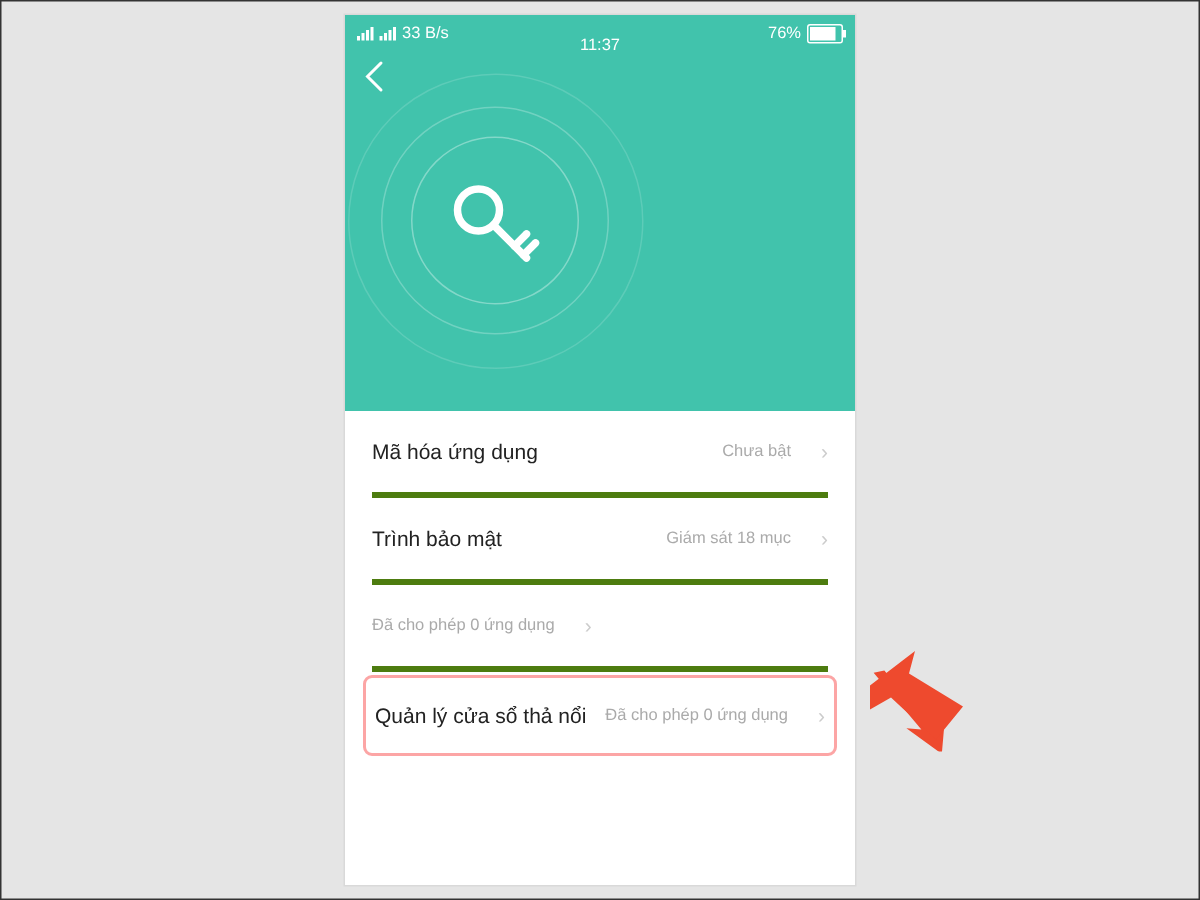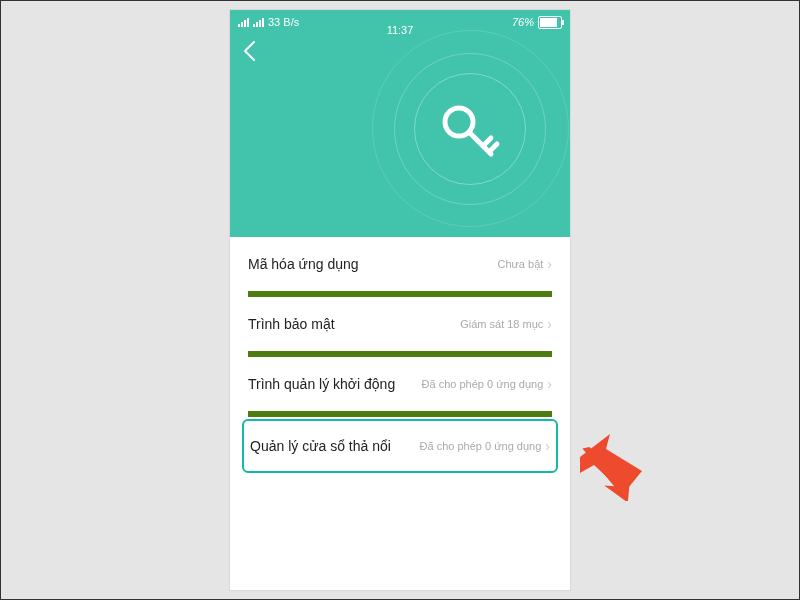--- a/index.html
+++ b/index.html
@@ -27,41 +27,41 @@
   }
   .phone {
     width: 340px;
     height: 580px;
     background: #fff;
     position: relative;
     overflow: hidden;
     box-shadow: 0 0 0 1px rgba(0,0,0,0.05);
   }
   .header {
-    height: 227px;
+    height: 264px;
     background: #41c3ac;
     position: relative;
     display: flex;
-    align-items: flex-end;
+    align-items: flex-start;
     justify-content: center;
     flex-direction: column;
   }
   .statusbar {
     position: absolute;
     top: 0; left: 0; right: 0;
     height: 24px;
     color: #fff;
     font-size: 11px;
     display: flex;
     align-items: center;
     padding: 0 8px;
   }
   .statusbar .left { display:flex; align-items:center; gap:4px; }
   .statusbar .center { position:absolute; left:50%; transform:translateX(-50%);margin-top:15px; }
-  .statusbar .right { margin-left:auto; display:flex; align-items:center; gap:4px;font-style:italic; }
+  .statusbar .right { margin-left:auto; display:flex; align-items:center; gap:4px; }
   .signal {
     display:inline-flex; align-items:flex-end; gap:1px; height:10px;
   }
   .signal i { width:2px; background:#fff; display:block; }
   .signal i:nth-child(1){height:3px;} .signal i:nth-child(2){height:5px;}
   .signal i:nth-child(3){height:7px;} .signal i:nth-child(4){height:9px;}
   .battery {
     width: 22px; height: 11px; border:1px solid #fff; border-radius:2px; position:relative;
   }
   .battery:after{ content:""; position:absolute; right:-3px; top:3px; width:2px; height:5px; background:#fff;}
@@ -84,27 +84,27 @@
   .r3{ width:195px; height:195px; border-color:rgba(255,255,255,0.15);}
   .key-icon {
     width: 66px; height: 66px; position:relative;
   }
   .list {
     padding: 0 18px;
   }
   .row {
     display:flex; align-items:center; justify-content:space-between;
     height: 54px;
-    border-bottom: 6px solid #4d7c0f;
+    border-bottom: 4px solid #4d7c0f;
   }
   .row .label { font-size: 14px; color:#222; }
-  .row .value { font-size: 11px; color:#aaa; display:flex; align-items:center; gap:4px;}
+  .row .value { font-size: 11px; color:#aaa; display:flex; align-items:center; gap:20px;}
   .chev { color:#ccc; font-size:14px; }
   .highlight {
-    border: 2px solid #14b8a6;
+    border: 2px solid #fca5a5;
     border-radius: 6px;
     margin: 2px -6px 0 -6px;
     padding: 0 6px;
     height: 50px;
   }
   .arrow {
     position:absolute;
     left: 575px;
     top: 430px;
     width: 70px;
@@ -177,21 +177,20 @@
 
       <div class="row">
         <span class="label">Trình bảo mật</span>
         <span class="value">
           <span>Giám sát 18 mục</span>
           <span class="chev">›</span>
         </span>
       </div>
 
       <div class="row">
-        <span class="label">Trình quản lý khởi động</span>
         <span class="value">
           <span>Đã cho phép 0 ứng dụng</span>
           <span class="chev">›</span>
         </span>
       </div>
 
       <div class="row highlight">
         <span class="label">Quản lý cửa sổ thả nổi</span>
         <span class="value">
           <span>Đã cho phép 0 ứng dụng</span>

